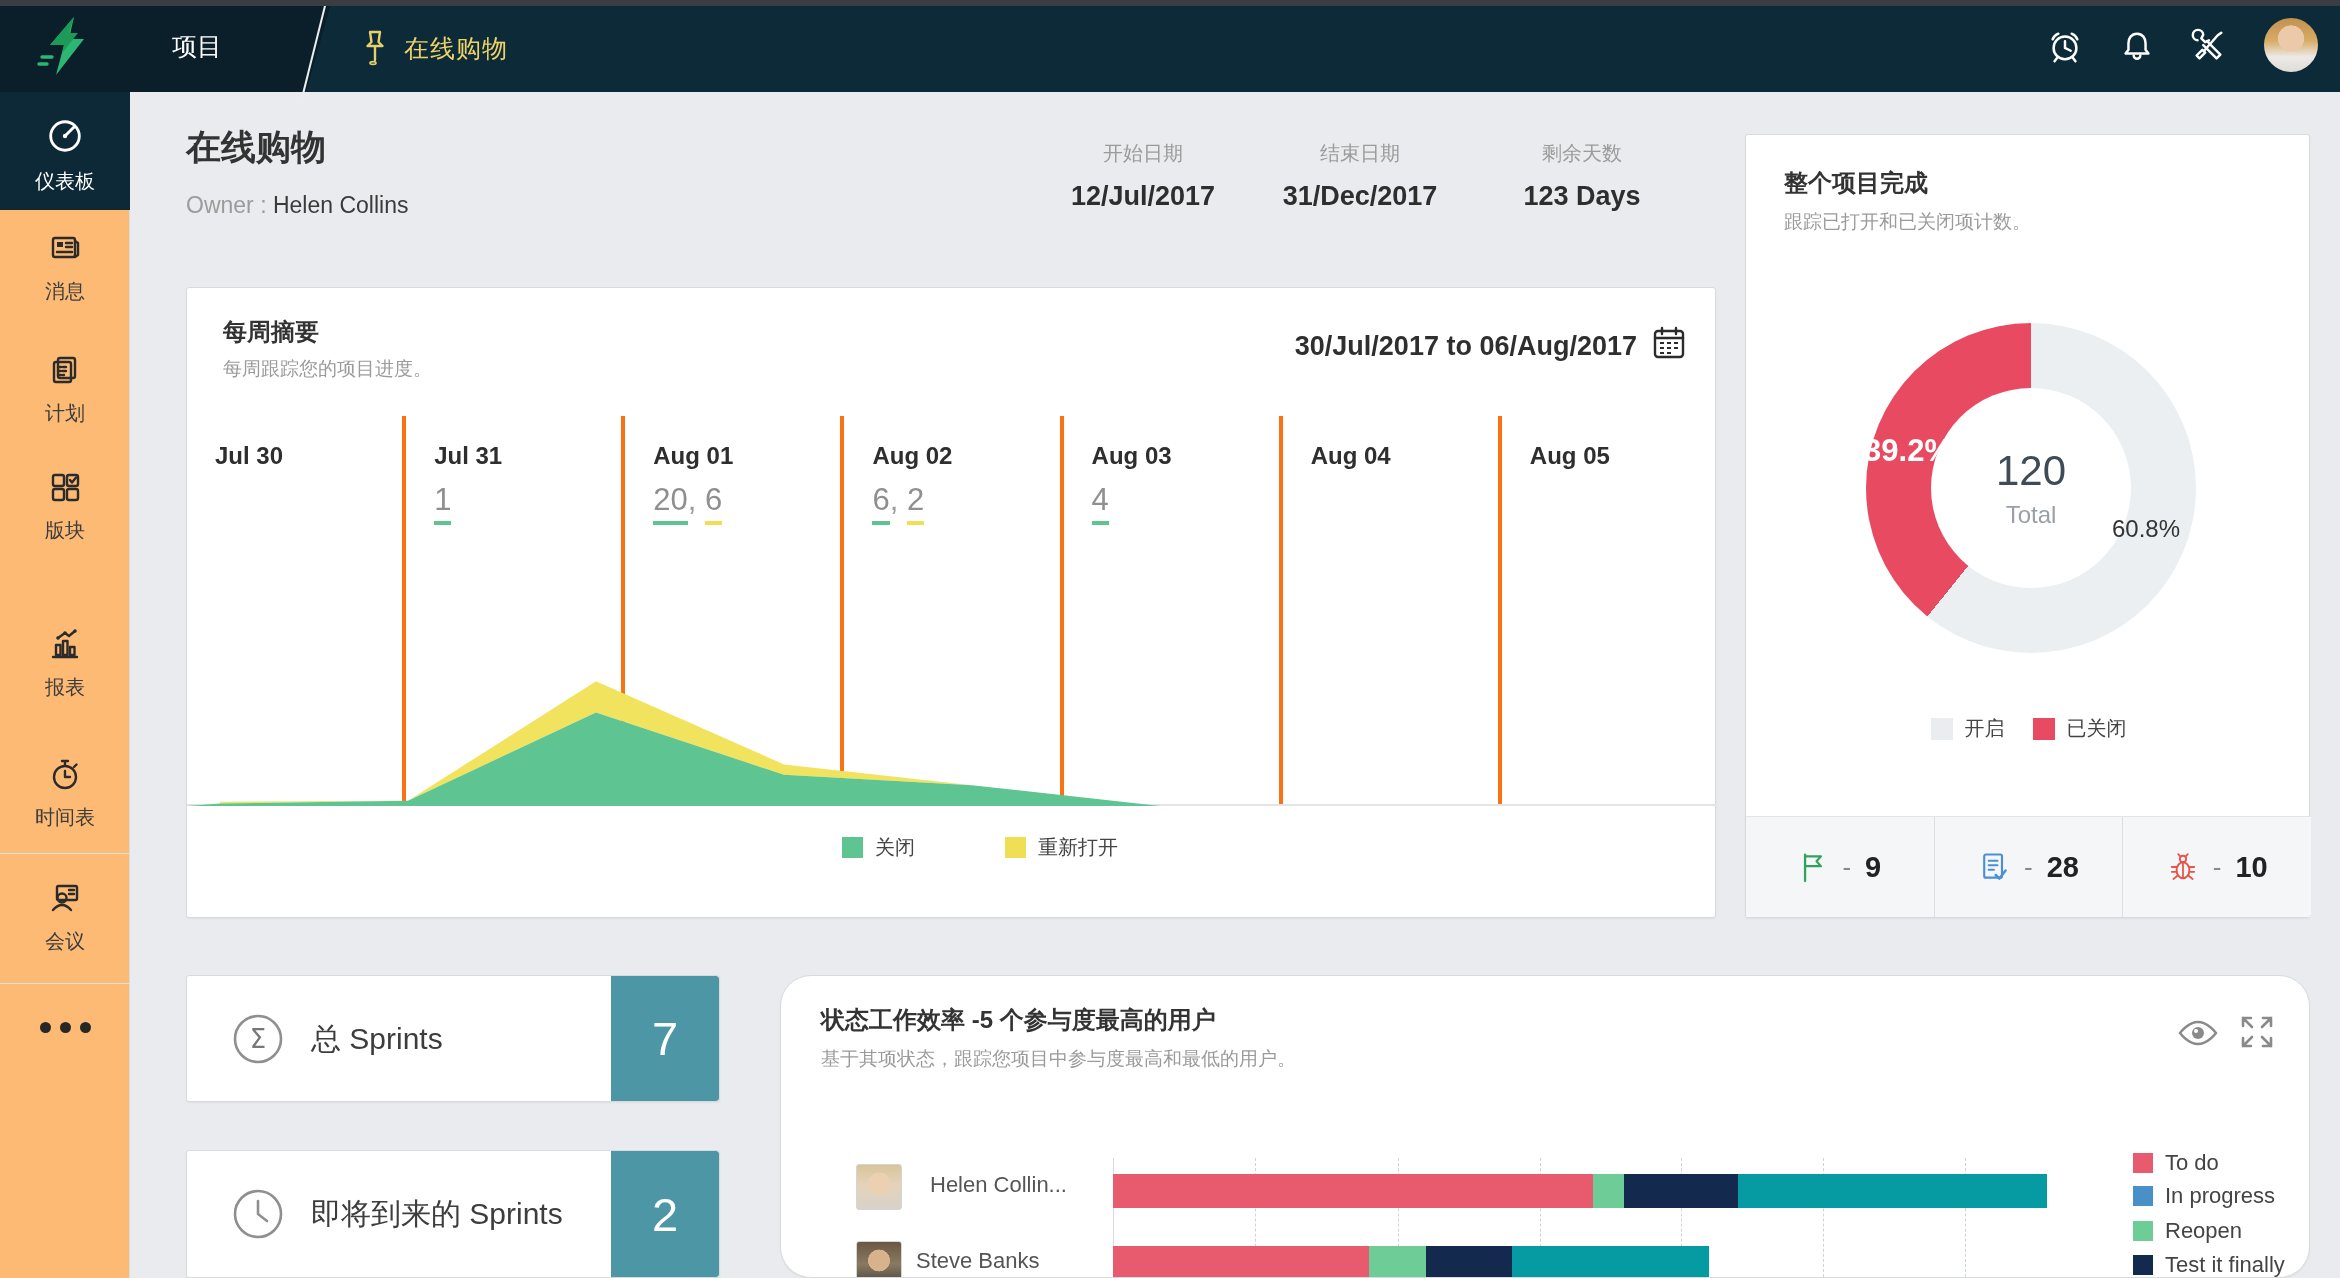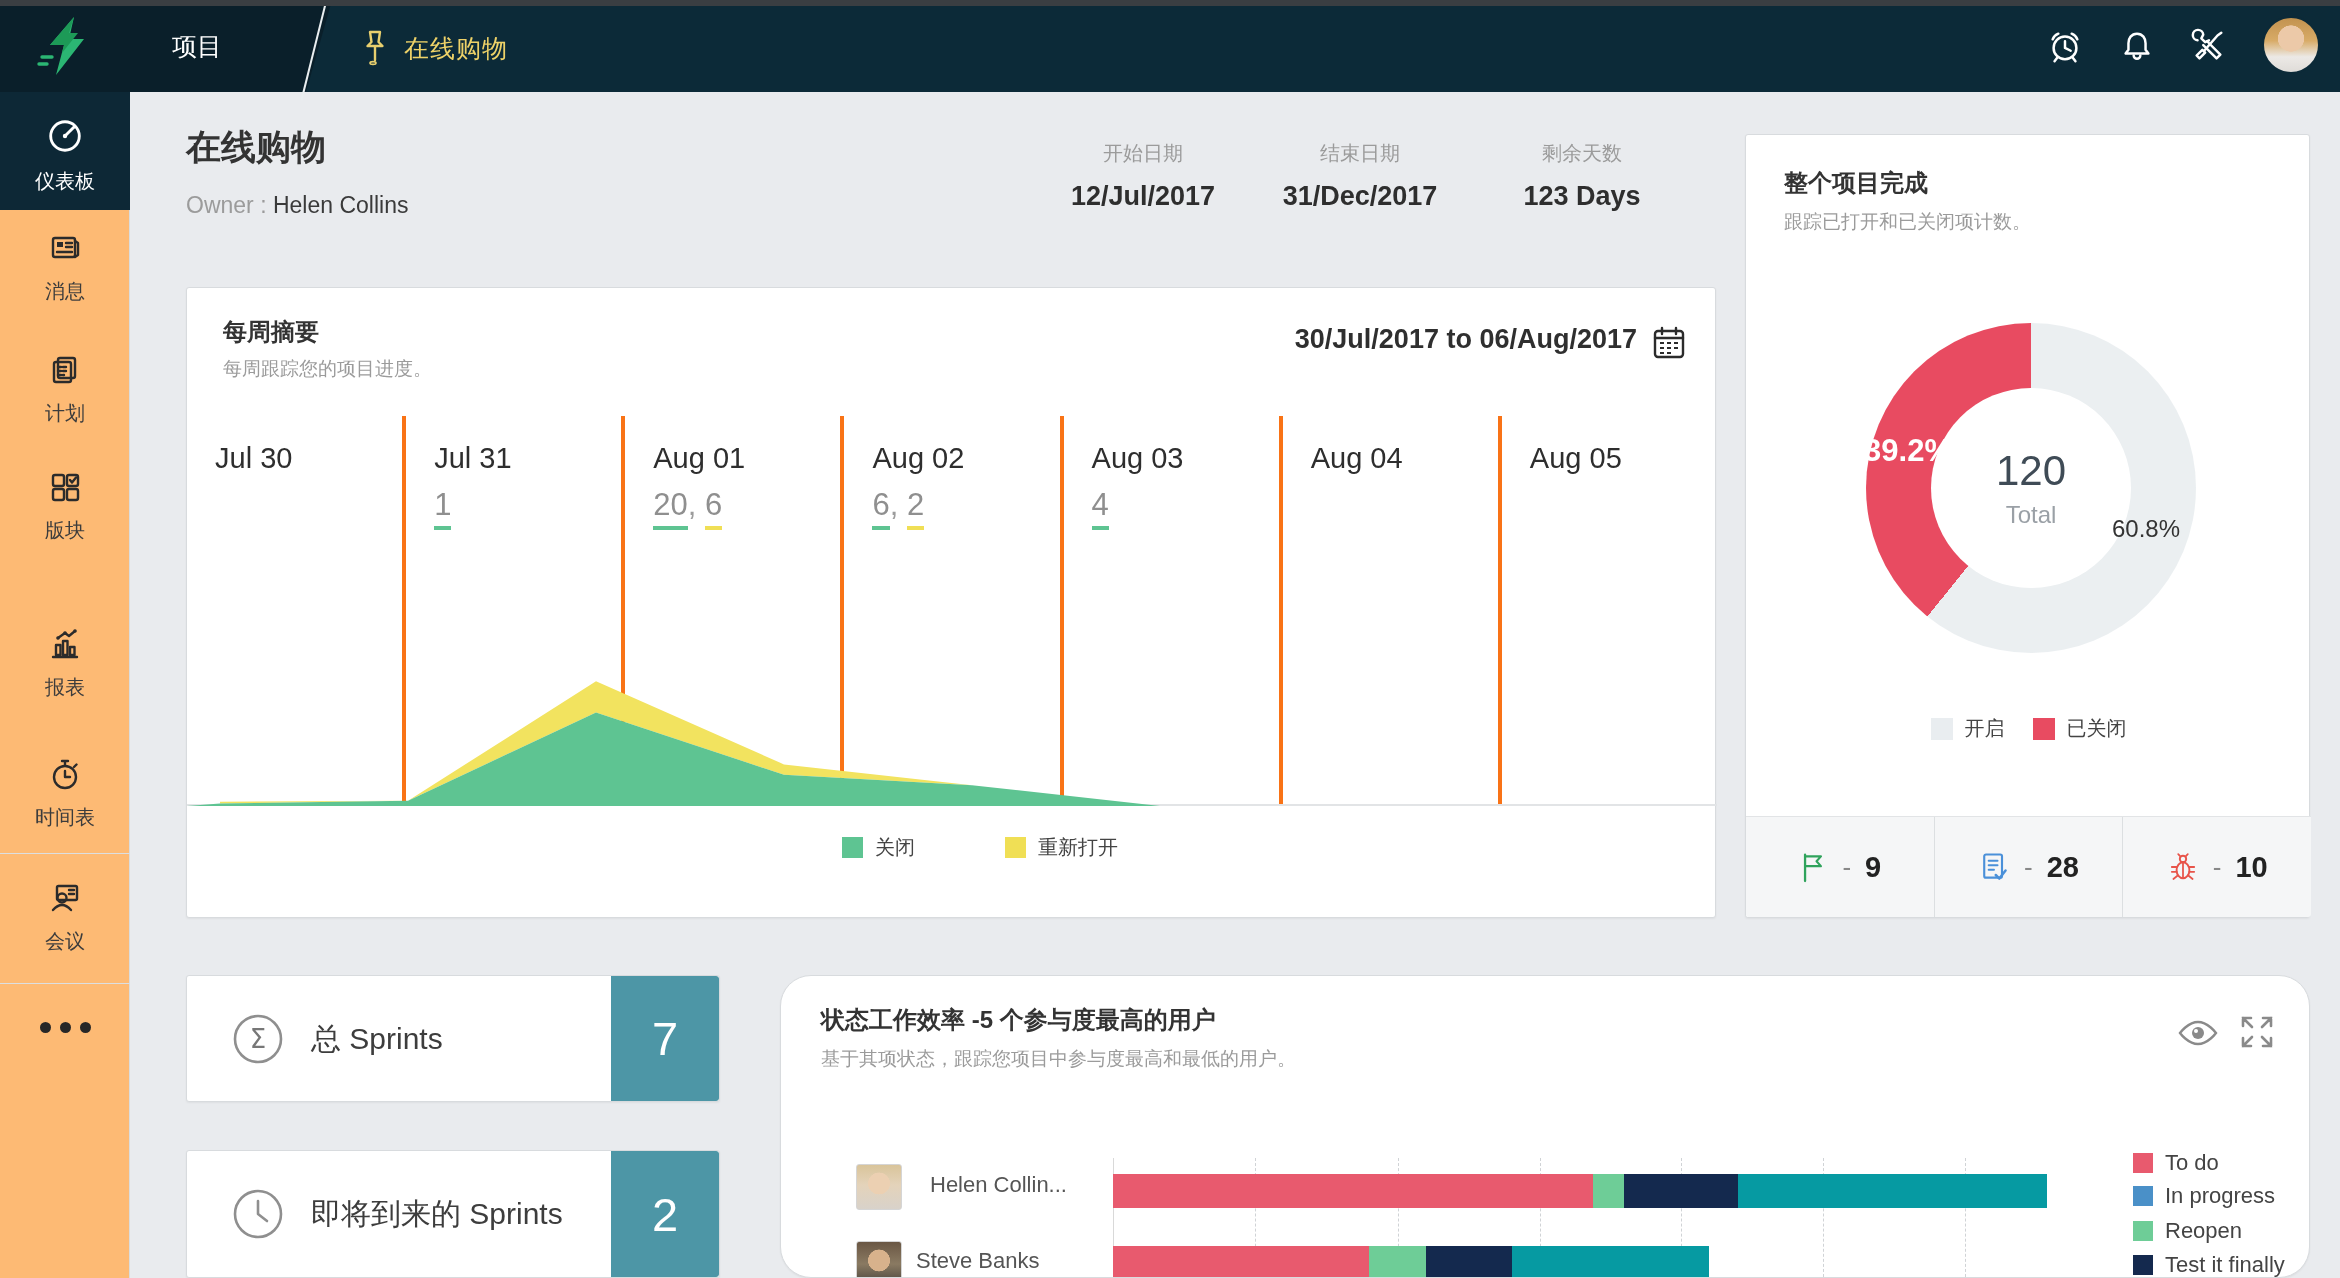--- a/index.html
+++ b/index.html
@@ -45,26 +45,26 @@
   .date-col .dl{font-size:20px;color:#9b9b9b;}
   .date-col .dv{font-size:27px;font-weight:600;color:#2e2e2e;margin-top:14px;}
   
   .card{position:absolute;background:#fff;border:1px solid #d8dbde;border-radius:3px;box-shadow:0 1px 2px rgba(0,0,0,.05);box-sizing:border-box;}
   .card-title{font-size:24px;font-weight:600;color:#333;}
   .card-sub{font-size:19px;color:#9b9b9b;}
   
   #weekly-card{left:186px;top:287px;width:1530px;height:631px;}
   #weekly-card .card-title{position:absolute;left:36px;top:28px;}
   #weekly-card .card-sub{position:absolute;left:36px;top:68px;}
-  .range-wrap{position:absolute;right:28px;top:36px;display:flex;align-items:flex-start;gap:14px;}
+  .range-wrap{position:absolute;right:28px;top:36px;display:flex;align-items:flex-end;gap:14px;}
   .range-text{font-size:27px;font-weight:600;color:#2f2f2f;}
   #weekly-columns{position:absolute;left:0;top:128px;width:1530px;height:390px;display:flex;border-bottom:2px solid #e2e4e6;box-sizing:border-box;}
   .wcol{flex:1;border-left:4px solid #f97316;padding:26px 0 0 28px;box-sizing:border-box;}
   .wcol:first-child{border-left:none;}
-  .wcol-date{font-size:29px;font-weight:400;color:#2e2e2e;}
+  .wcol-date{font-size:24px;font-weight:700;color:#2e2e2e;}
   .wcol-vals{margin-top:12px;font-size:31px;color:#8f8f8f;}
   .wcol-vals .sep{color:#9c9c9c;}
   .uv{display:inline-block;padding-bottom:3px;border-bottom:4px solid transparent;}
   .u-green{border-bottom-color:#5ec492;}
   .u-yellow{border-bottom-color:#f0df55;}
   #weekly-area{position:absolute;left:0;top:128px;pointer-events:none;}
   #weekly-legend{position:absolute;left:0;top:546px;width:1498px;display:flex;justify-content:center;gap:90px;padding-left:44px;}
   .lg-item{display:flex;align-items:center;gap:12px;font-size:20px;color:#444;}
   .lg-sq{width:21px;height:21px;display:inline-block;}
   

